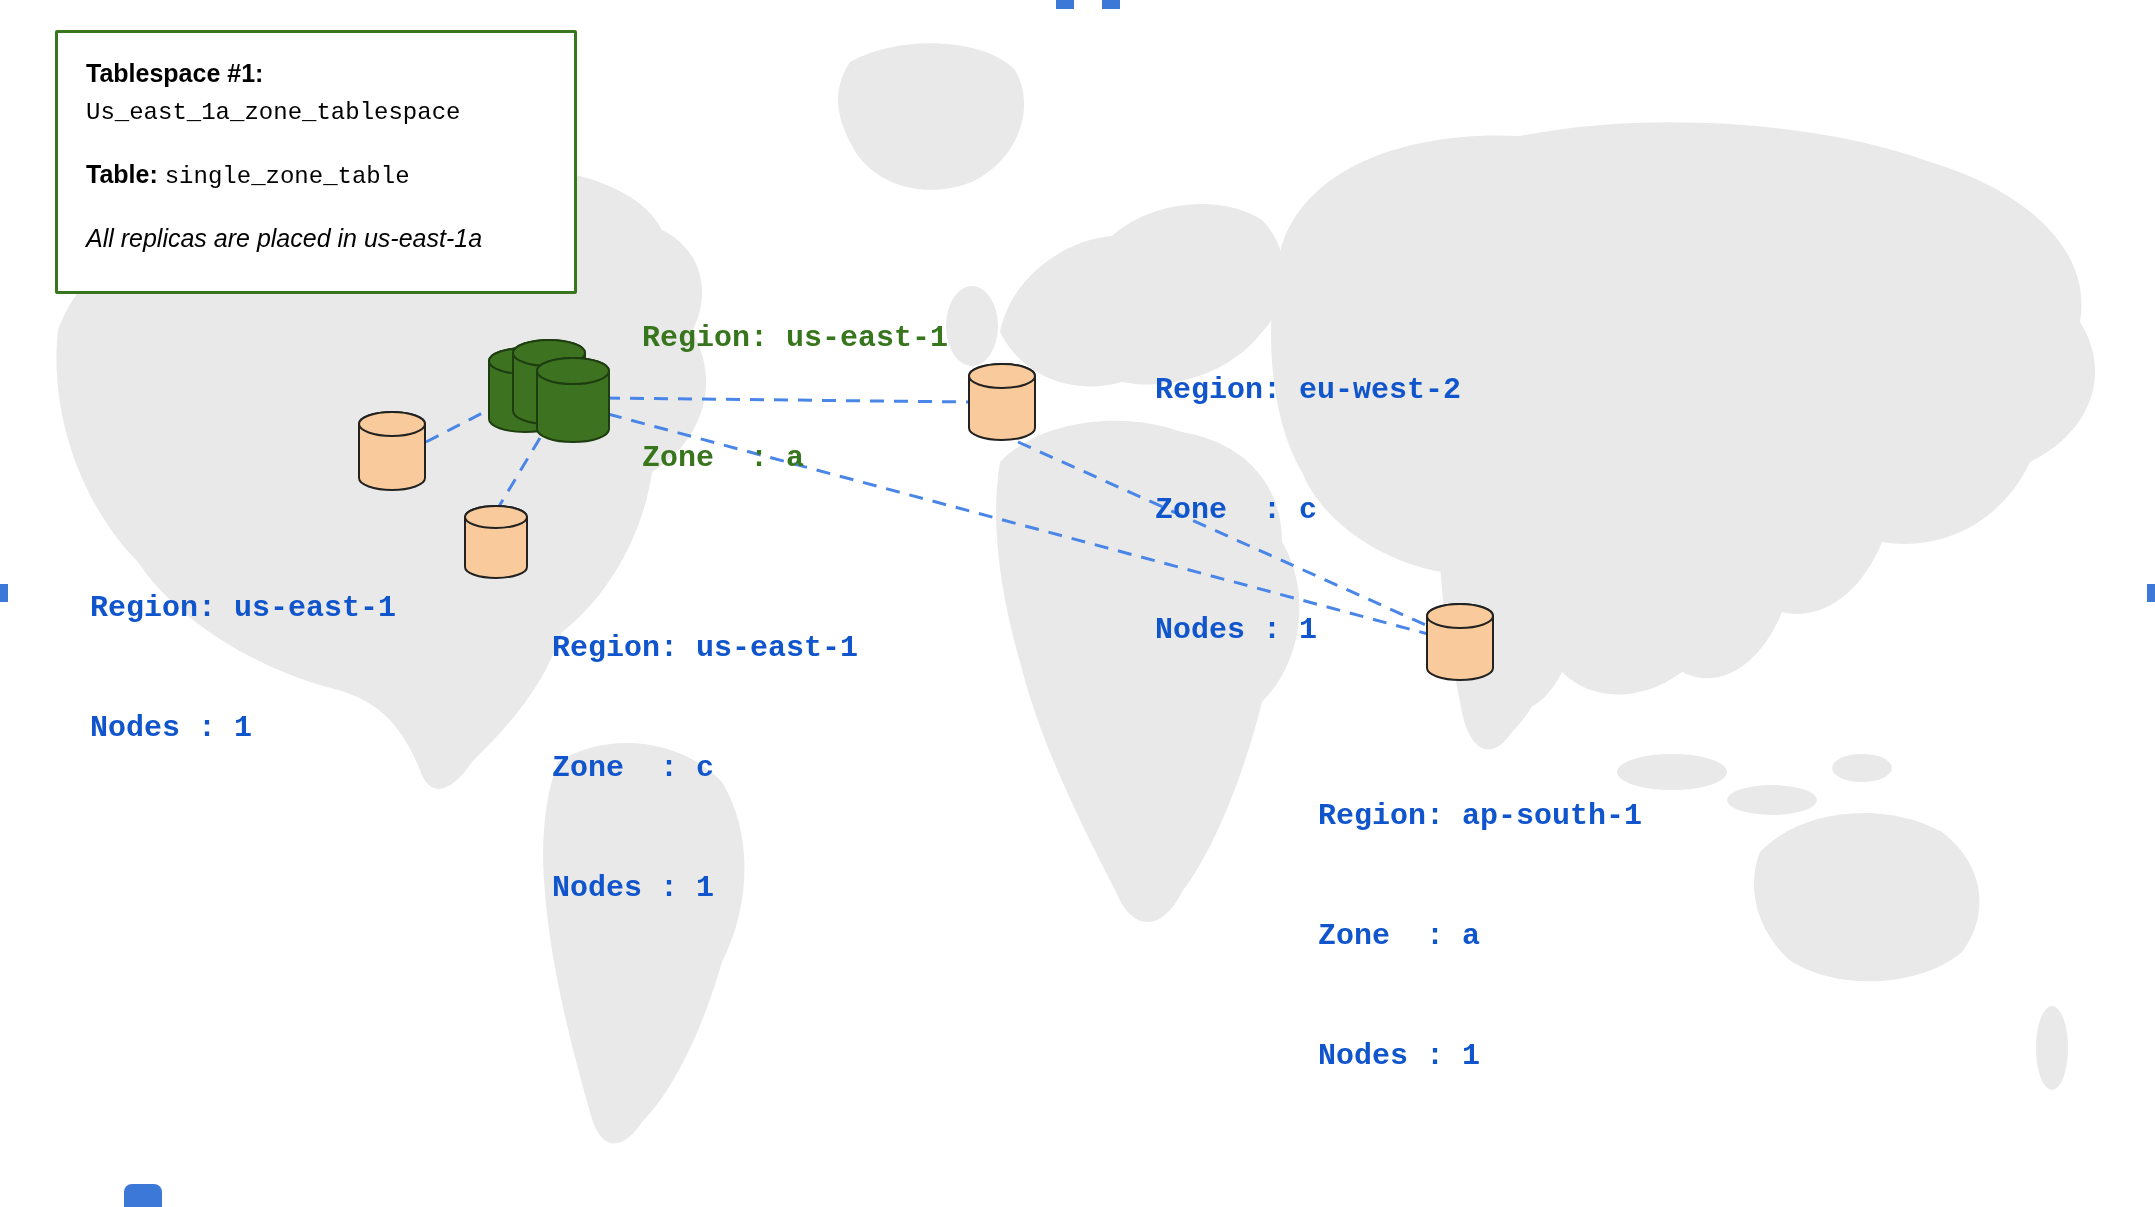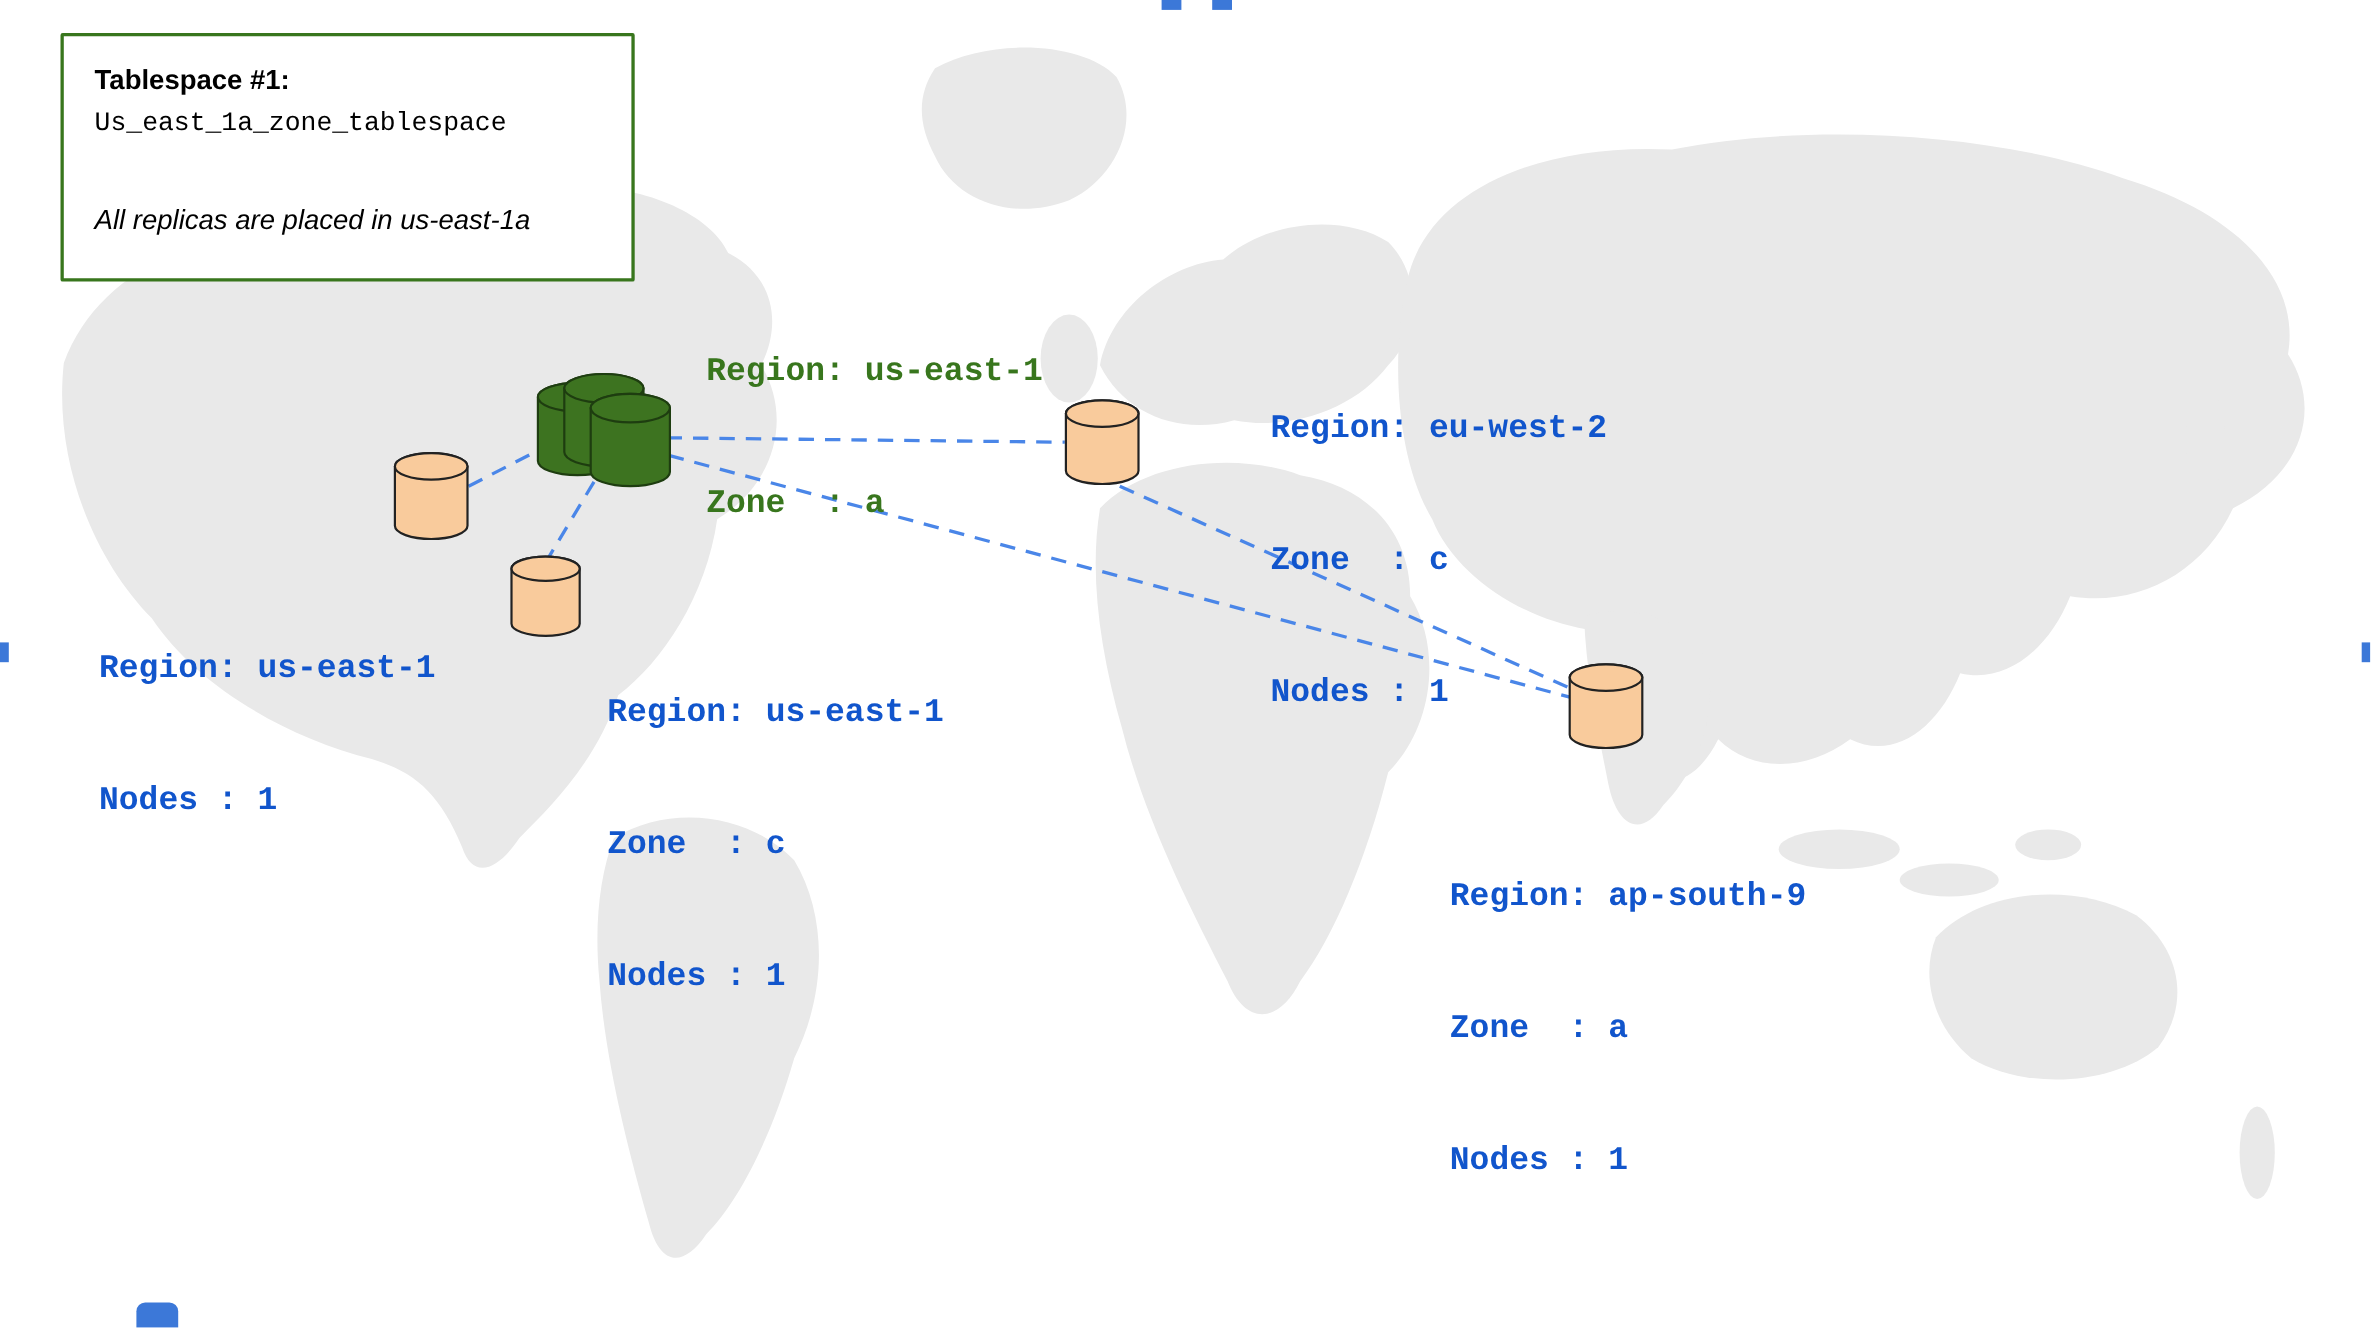--- a/index.html
+++ b/index.html
@@ -167,33 +167,37 @@
     <div>Nodes : 1</div>
   </div>
 
   <div class="node-label blue" style="left:1155px;top:290px;">
     <div>Region: eu-west-2</div>
     <div>Zone  : c</div>
     <div>Nodes : 1</div>
   </div>
 
   <div class="node-label blue" style="left:1318px;top:716px;">
-    <div>Region: ap-south-9</div>
+    <div>Region: ap-south-1</div>
     <div>Zone  : a</div>
     <div>Nodes : 1</div>
   </div>
 
   <div id="infobox">
     <div class="row">
       <span class="bold-label">Tablespace #1:</span>
     </div>
     <div class="row">
       <span class="mono">Us_east_1a_zone_tablespace</span>
     </div>
     <div class="gap"></div>
+    <div class="row">
+      <span class="bold-label">Table:</span>
+      <span class="mono">single_zone_table</span>
+    </div>
     <div class="gap"></div>
     <div class="row">
       <span class="note">All replicas are placed in us-east-1a</span>
     </div>
   </div>
 
   <div class="blue-mark" id="mark-top-1"></div>
   <div class="blue-mark" id="mark-top-2"></div>
   <div class="blue-mark" id="mark-left"></div>
   <div class="blue-mark" id="mark-right"></div>

